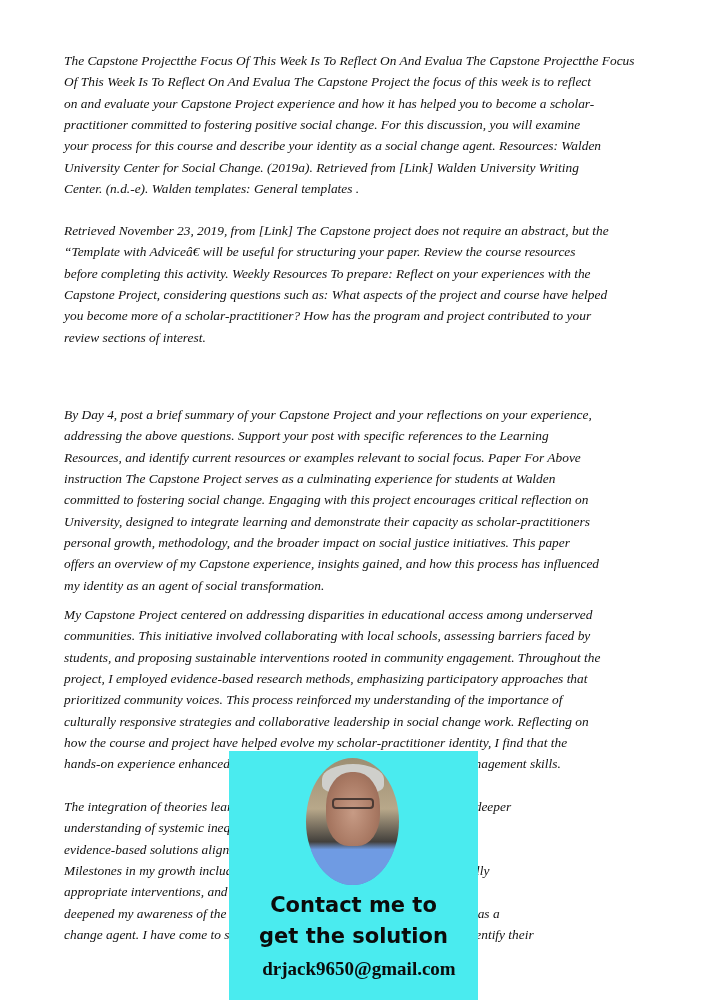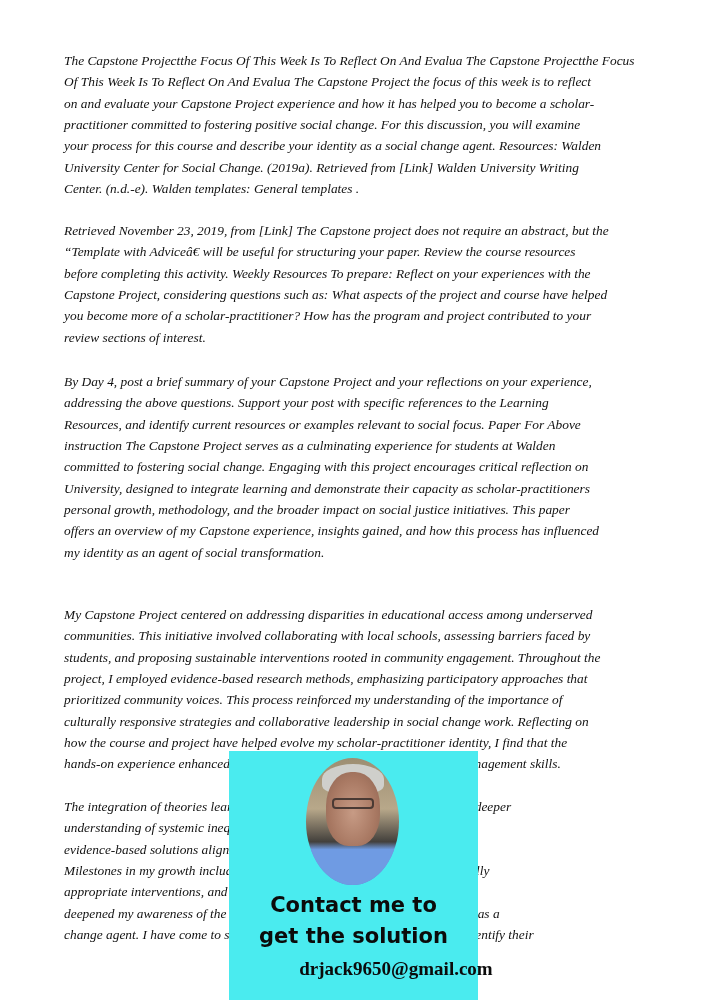--- a/index.html
+++ b/index.html
@@ -44,21 +44,21 @@
     .cta {
       position: absolute; left: 0; width: 249px; text-align: center;
       font-family: "DejaVu Sans", "Liberation Sans", sans-serif; font-weight: bold;
       color: #0b0b0b; font-size: 21px; line-height: 30px;
     }
     .cta-1 { top: 139px; }
     .cta-2 { top: 170px; }
     .email {
       position: absolute; left: 0; top: 205px; width: 260px; text-align: center;
       font-family: "Liberation Serif", "DejaVu Serif", serif; font-weight: bold;
-      font-size: 19px; line-height: 26px; color: #0b0b0b; padding-left: 37px;
+      font-size: 19px; line-height: 26px; color: #0b0b0b;
     }
   </style>
 </head>
 <body>
 
 <div class="page">
   <div id="doc">
       <p class="para" style="top: 34px;">
         <span class="line">The Capstone Projectthe Focus Of This Week Is To Reflect On And Evalua The Capstone Projectthe Focus</span>
         <span class="line">Of This Week Is To Reflect On And Evalua The Capstone Project the focus of this week is to reflect</span>
@@ -69,21 +69,21 @@
         <span class="line">Center. (n.d.-e). Walden templates: General templates .</span>
       </p>
       <p class="para" style="top: 204px;">
         <span class="line">Retrieved November 23, 2019, from [Link] The Capstone project does not require an abstract, but the</span>
         <span class="line">“Template with Adviceâ€ will be useful for structuring your paper. Review the course resources</span>
         <span class="line">before completing this activity. Weekly Resources To prepare: Reflect on your experiences with the</span>
         <span class="line">Capstone Project, considering questions such as: What aspects of the project and course have helped</span>
         <span class="line">you become more of a scholar-practitioner? How has the program and project contributed to your</span>
         <span class="line">review sections of interest.</span>
       </p>
-      <p class="para" style="top: 355px;">
+      <p class="para" style="top: 388px;">
         <span class="line">By Day 4, post a brief summary of your Capstone Project and your reflections on your experience,</span>
         <span class="line">addressing the above questions. Support your post with specific references to the Learning</span>
         <span class="line">Resources, and identify current resources or examples relevant to social focus. Paper For Above</span>
         <span class="line">instruction The Capstone Project serves as a culminating experience for students at Walden</span>
         <span class="line">committed to fostering social change. Engaging with this project encourages critical reflection on</span>
         <span class="line">University, designed to integrate learning and demonstrate their capacity as scholar-practitioners</span>
         <span class="line">personal growth, methodology, and the broader impact on social justice initiatives. This paper</span>
         <span class="line">offers an overview of my Capstone experience, insights gained, and how this process has influenced</span>
         <span class="line">my identity as an agent of social transformation.</span>
       </p>

